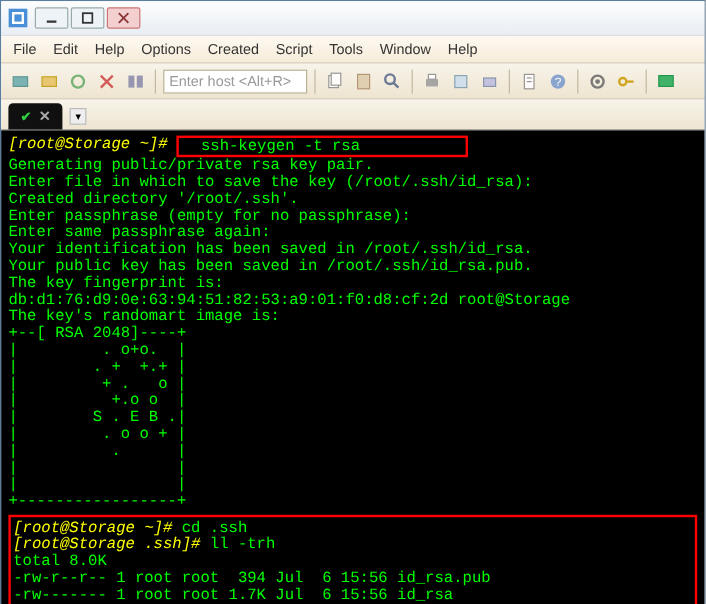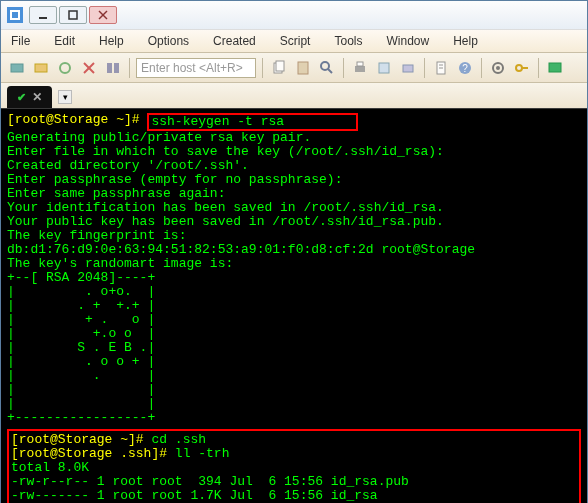--- a/index.html
+++ b/index.html
@@ -4,35 +4,35 @@
 <style>
   * { margin: 0; padding: 0; box-sizing: border-box; }
   body { font-family: Tahoma, Arial, sans-serif; font-size: 12px; background: #fff; width: 588px; }
   .window { border: 1px solid #5a7ea0; background: #fff; }
   .titlebar { background: linear-gradient(to bottom, #fdfdfd, #e8eef5); height: 28px; display: flex; align-items: center; padding: 0 6px; }
   .titlebar .icon { width: 16px; height: 16px; margin-right: 6px; }
   .titlebar .title { flex: 1; color: #333; }
   .winbtns { display: flex; gap: 2px; }
   .winbtn { width: 28px; height: 18px; border: 1px solid #9aa; background: #eef3f8; display: flex; align-items: center; justify-content: center; border-radius: 2px; cursor: pointer; }
   .winbtn.close { background: #f3cfcf; border-color: #c77; }
-  .menubar { background: linear-gradient(to bottom, #fef9f2, #f6ecd8); height: 24px; display: flex; align-items: center; padding: 0 10px; gap: 24px; border-top: 1px solid #ddd; border-bottom: 1px solid #c9bfa6; }
+  .menubar { background: linear-gradient(to bottom, #fef9f2, #f6ecd8); height: 24px; display: flex; align-items: center; padding: 0 10px; gap: 14px; border-top: 1px solid #ddd; border-bottom: 1px solid #c9bfa6; }
   .menuitem { color: #333; cursor: pointer; }
   .toolbar { background: linear-gradient(to bottom, #f8f4ea, #eee4d0); height: 30px; display: flex; align-items: center; padding: 4px 6px; gap: 4px; border-bottom: 1px solid #c9bfa6; }
   .tbtn { width: 20px; height: 20px; display: flex; align-items: center; justify-content: center; cursor: pointer; opacity: 0.85; }
   .tsep { width: 1px; height: 20px; background: #c0b8a0; margin: 0 2px; }
   .hostbox { flex: 0 0 120px; height: 20px; border: 1px solid #b8b090; background: #fff; padding: 0 4px; color: #999; display: flex; align-items: center; }
   .tabbar { background: linear-gradient(to bottom, #f8f4ea, #eee4d0); height: 26px; display: flex; align-items: flex-end; padding: 0 6px; border-bottom: 1px solid #3a3a3a; }
   .tab { background: #101010; color: #ddd; padding: 4px 10px; border-top-left-radius: 4px; border-top-right-radius: 4px; display: flex; align-items: center; gap: 6px; font-weight: bold; }
   .tab .chk { color: #2ecc40; font-size: 11px; }
   .tab .x { color: #aaa; cursor: pointer; }
   .tabbar .ddb { width: 14px; height: 14px; margin: 0 0 4px 6px; background: #eee; border: 1px solid #bbb; display: flex; align-items:center; justify-content:center; font-size:9px; cursor:pointer; }
   .terminal { background: #000; color: #0f0; font-family: "Courier New", monospace; font-size: 13px; line-height: 14px; padding: 4px 6px 10px 6px; min-height: 395px; white-space: pre; overflow: hidden; }
-  .term-yellow { color: #ffff00; }
+  .term-yellow { color: #ffff00; font-style: italic; }
   .term-green { color: #00ff00; }
-  .red-box { border: 2px solid #ff0000; padding: 0 2px; display: inline; }
+  .red-box { border: 2px solid #ff0000; padding: 0 18px; display: inline; }
   .red-box-block { border: 2px solid #ff0000; padding: 2px 2px; margin-top: 4px; }
   .prompt-line { display: flex; }
   .winwrap { position: relative; }
 </style>
 </head>
 <body>
 
 <div class="window winwrap">
   <div class="titlebar">
     <span class="icon">

